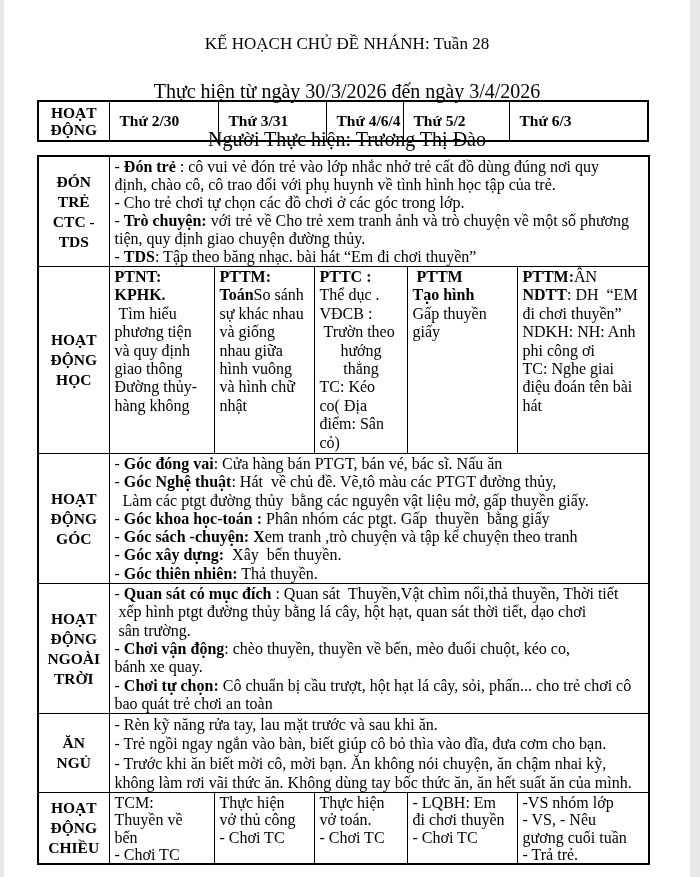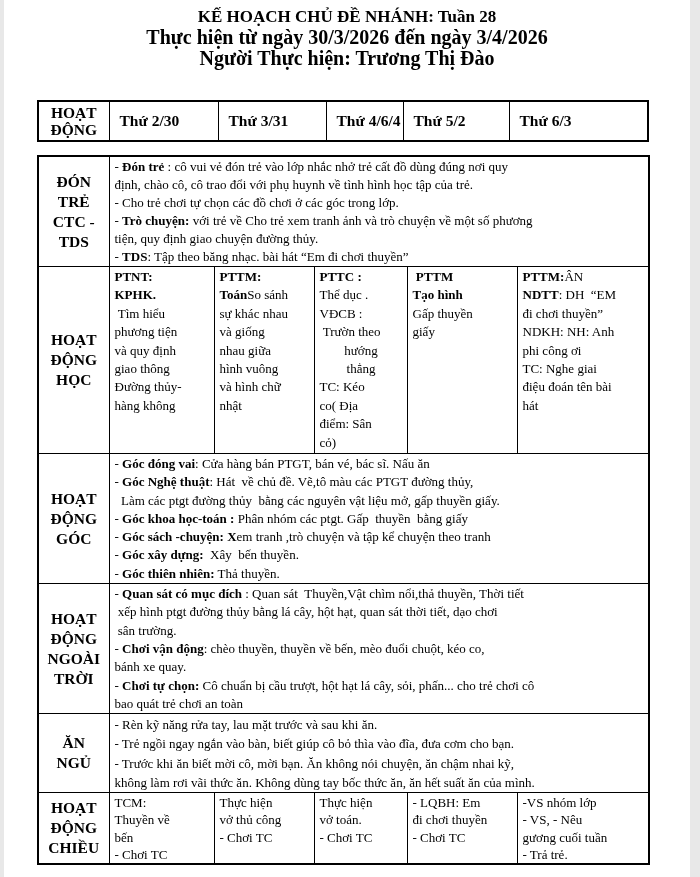--- a/index.html
+++ b/index.html
@@ -14,36 +14,36 @@
     font-family:"Liberation Serif","DejaVu Serif",serif;
     color:var(--ink);
     position:relative;
   }
   .page{
     position:absolute;left:4px;top:0;width:686px;height:877px;
     background:var(--page-bg);
   }
   
   .title-block{position:absolute;top:6px;left:0;right:0;text-align:center;}
-  .title-line{font-weight:bold;line-height:21px;white-space:pre-wrap;}
+  .title-line{font-weight:normal;line-height:21px;white-space:pre-wrap;margin-top:27px;}
   .title-line.big{font-size:17px;}
   .title-line.small{font-size:20px;}
   
   table{border-collapse:collapse;table-layout:fixed;}
   td{border:1px solid var(--ink);vertical-align:top;overflow:hidden;}
   .days-table{position:absolute;top:100px;left:33px;}
   .days-table{border:2px solid var(--ink);}
   .days-table td{height:40px;vertical-align:middle;font-weight:bold;font-size:15.5px;padding:0 0 0 10px;}
   .days-table td.hd-activity{text-align:center;padding:0;line-height:17px;white-space:pre-line;}
   .main-table{position:absolute;top:155px;left:33px;border:2px solid var(--ink);padding-left:17px;}
   .main-table td.rowlabel{
     text-align:center;vertical-align:middle;font-weight:bold;
     font-size:15.5px;line-height:20px;white-space:pre-line;padding:0;
   }
-  .main-table td.content{padding:1px 4px 0 5px;font-size:13px;}
+  .main-table td.content{padding:1px 4px 0 5px;font-size:16px;}
   .ln{white-space:pre-wrap;}
   .ln.ctr{text-align:center;}
   tr.r-dontre .ln{line-height:18px;}
   tr.r-hoc .ln{line-height:18.4px;}
   tr.r-goc .ln{line-height:18.3px;}
   tr.r-ngoaitroi .ln{line-height:18.3px;}
   tr.r-annghu .ln{line-height:19.2px;}
   tr.r-chieu .ln{line-height:17.3px;}
 </style>
 </head>

